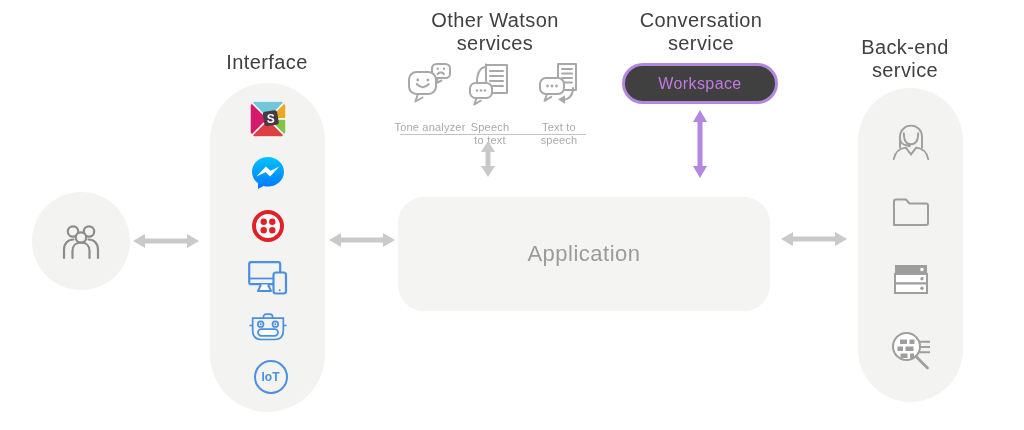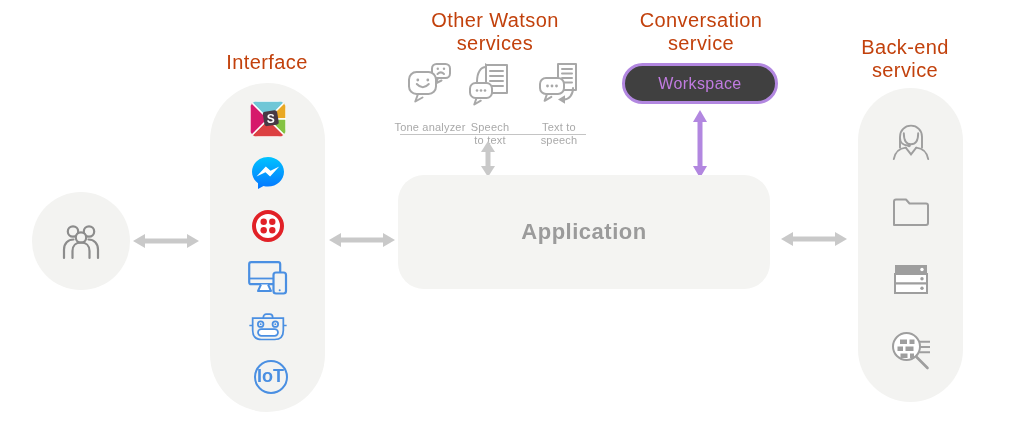--- a/index.html
+++ b/index.html
@@ -1,37 +1,37 @@
 <!DOCTYPE html>
 <html><head>
 <meta charset="utf-8">
 <style>
   html,body{margin:0;padding:0;background:#fff;}
   .stage{position:relative;width:1024px;height:430px;background:#ffffff;overflow:hidden;
          font-family:"Liberation Sans", sans-serif;}
   .abs{position:absolute;}
-  .title{position:absolute;color:#c2410c;font-size:20px;line-height:23px;text-align:center;
+  .title{position:absolute;color:#404040;font-size:20px;line-height:23px;text-align:center;
          letter-spacing:.4px;white-space:pre-line;}
   .panel{position:absolute;background:#f3f3f1;}
   .circle{border-radius:50%;}
   .vpill{display:flex;flex-direction:column;align-items:center;justify-content:space-between;
          box-sizing:border-box;}
   .appbox{position:absolute;background:#f4f4f2;border-radius:26px;display:flex;align-items:center;
           justify-content:center;color:#9b9b9b;font-size:22px;letter-spacing:.5px;}
   .wcol{position:absolute;display:flex;flex-direction:column;align-items:center;}
   .wicon{height:46px;display:flex;align-items:flex-end;justify-content:center;}
   .wlabel{margin-top:15px;font-size:11px;line-height:12.5px;color:#a9a9a9;text-align:center;
           white-space:pre-line;letter-spacing:.2px;}
   .divider{position:absolute;background:#c4c4c4;height:1px;}
   .workspace{position:absolute;border:3px solid #b287e0;border-radius:22px;box-sizing:border-box;
              display:flex;align-items:center;justify-content:center;background:#404040;
              color:#c07be0;font-size:16px;letter-spacing:.4px;}
   .iot{width:34px;height:34px;border:2.2px solid #4a8fe2;border-radius:50%;box-sizing:border-box;
        display:flex;align-items:center;justify-content:center;color:#4a8fe2;font-weight:bold;
-       font-size:18px;background:transparent;margin-left:6px;}
+       font-size:12px;background:transparent;margin-left:6px;}
   svg{display:block;}
 </style>
 </head>
 <body>
 
 <div class="stage">
 
 
   <div class="panel circle" style="left:32px;top:192px;width:98px;height:98px;display:flex;align-items:center;justify-content:center;">
     <span>
@@ -211,21 +211,21 @@
   </div>
 
   <span class="abs" style="left:691px;top:110px;">
     <svg width="18" height="68" viewBox="0 0 18 68" fill="#b287e0">
       <polygon points="9,0 2,12 16,12"></polygon>
         <rect x="6.5" y="10" width="5" height="48"></rect>
         <polygon points="9,68 2,56 16,56"></polygon>
     </svg>
   </span>
 
-  <div class="appbox" style="left:398px;top:175px;width:372px;height:114px;font-weight:bold;">
+  <div class="appbox" style="left:398px;top:197px;width:372px;height:114px;">
     <span>Application</span>
   </div>
 
   <span class="abs" style="left:781px;top:230px;">
     <svg width="66" height="18" viewBox="0 0 66 18" fill="#c9c9c9">
       <polygon points="0,9 12,2 12,16"></polygon>
         <rect x="10" y="6.5" width="46" height="5"></rect>
         <polygon points="66,9 54,2 54,16"></polygon>
     </svg>
   </span>

